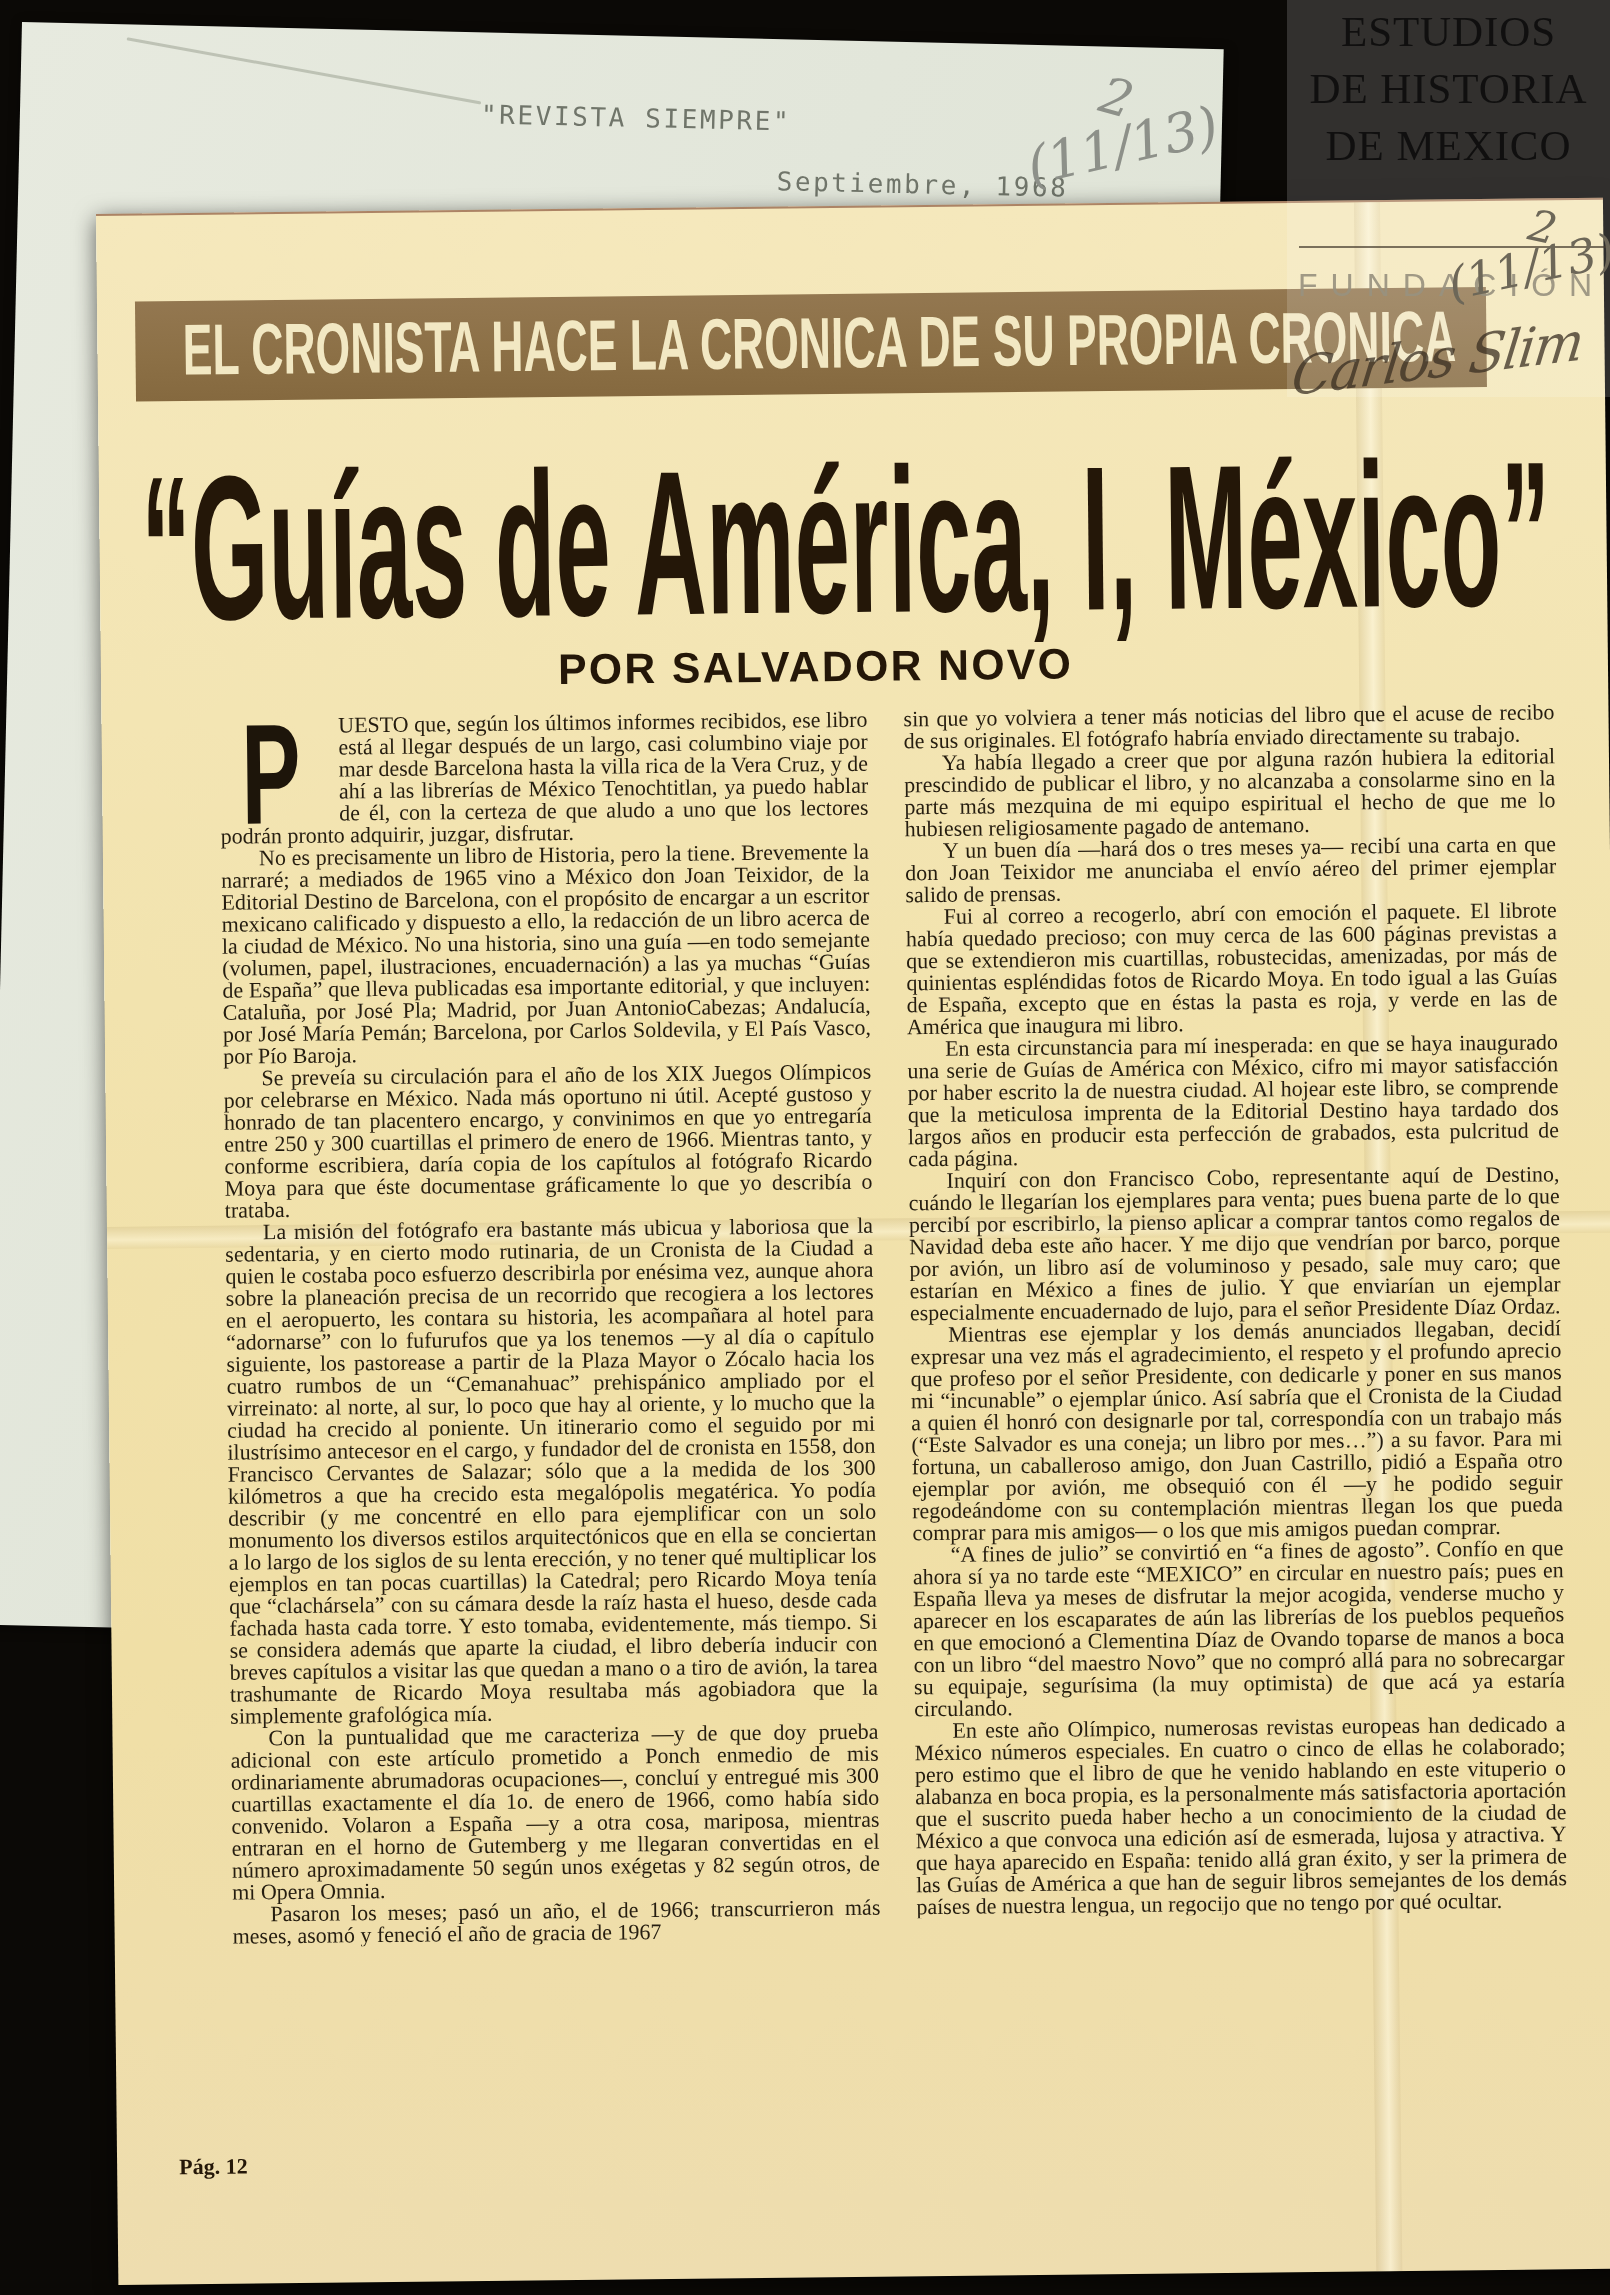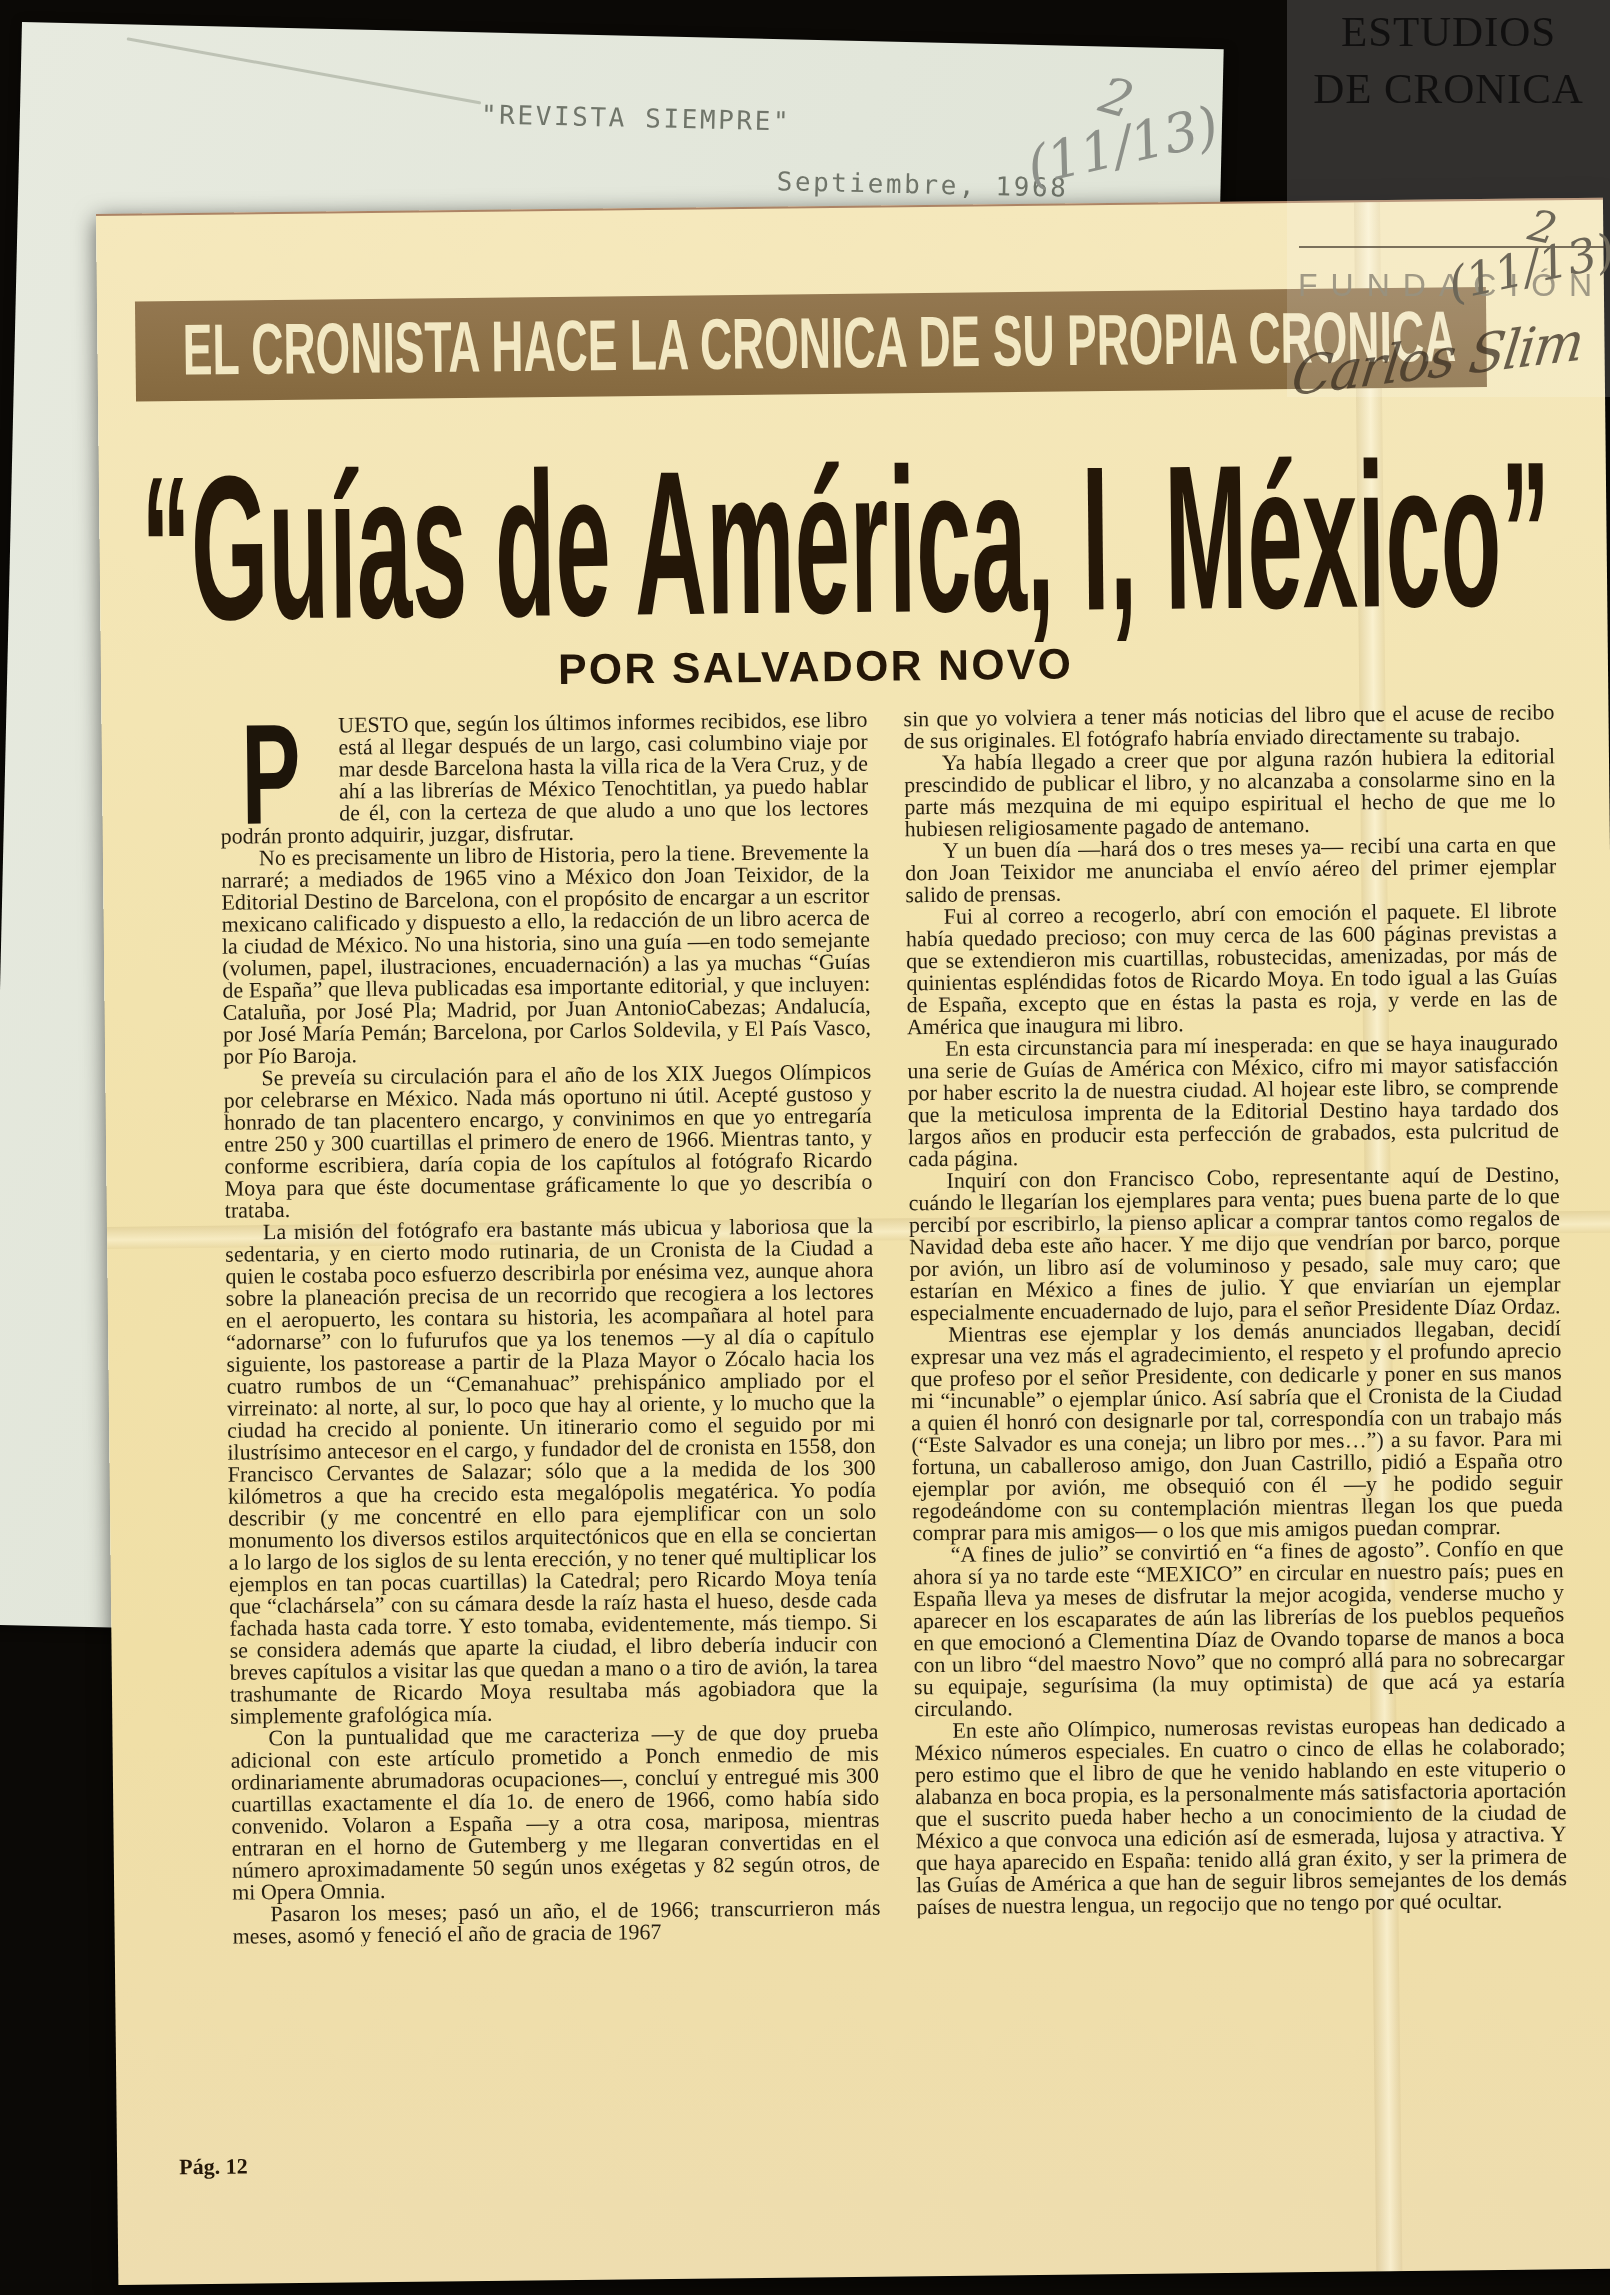--- a/index.html
+++ b/index.html
@@ -130,21 +130,22 @@
     <p>Mientras ese ejemplar y los demás anunciados llegaban, decidí expresar una vez más el agradecimiento, el respeto y el profundo aprecio que profeso por el señor Presidente, con dedicarle y poner en sus manos mi “incunable” o ejemplar único. Así sabría que el Cronista de la Ciudad a quien él honró con designarle por tal, correspondía con un trabajo más (“Este Salvador es una coneja; un libro por mes…”) a su favor. Para mi fortuna, un caballeroso amigo, don Juan Castrillo, pidió a España otro ejemplar por avión, me obsequió con él —y he podido seguir regodeándome con su contemplación mientras llegan los que pueda comprar para mis amigos— o los que mis amigos puedan comprar.</p>
     <p>“A fines de julio” se convirtió en “a fines de agosto”. Confío en que ahora sí ya no tarde este “MEXICO” en circular en nuestro país; pues en España lleva ya meses de disfrutar la mejor acogida, venderse mucho y aparecer en los escaparates de aún las librerías de los pueblos pequeños en que emocionó a Clementina Díaz de Ovando toparse de manos a boca con un libro “del maestro Novo” que no compró allá para no sobrecargar su equipaje, segurísima (la muy optimista) de que acá ya estaría circulando.</p>
     <p>En este año Olímpico, numerosas revistas europeas han dedicado a México números especiales. En cuatro o cinco de ellas he colaborado; pero estimo que el libro de que he venido hablando en este vituperio o alabanza en boca propia, es la personalmente más satisfactoria aportación que el suscrito pueda haber hecho a un conocimiento de la ciudad de México a que convoca una edición así de esmerada, lujosa y atractiva. Y que haya aparecido en España: tenido allá gran éxito, y ser la primera de las Guías de América a que han de seguir libros semejantes de los demás países de nuestra lengua, un regocijo que no tengo por qué ocultar.</p>
   </div>
 
   <div class="pageno">Pág. 12</div>
 </div>
 
 <div class="wm-box">
   <div class="wm-line">ESTUDIOS</div>
-  <div class="wm-line">DE CRONICA</div>
+  <div class="wm-line">DE HISTORIA</div>
+  <div class="wm-line">DE MEXICO</div>
 </div>
 <div class="wm-rule"></div>
 <div class="wm-foundation">FUNDACIÓN</div>
 <div class="signature">Carlos Slim</div>
 
 <div class="pencil anno-clip">
   <span class="num">2</span>
   <span class="frac">(11/13)</span>
 </div>
 

